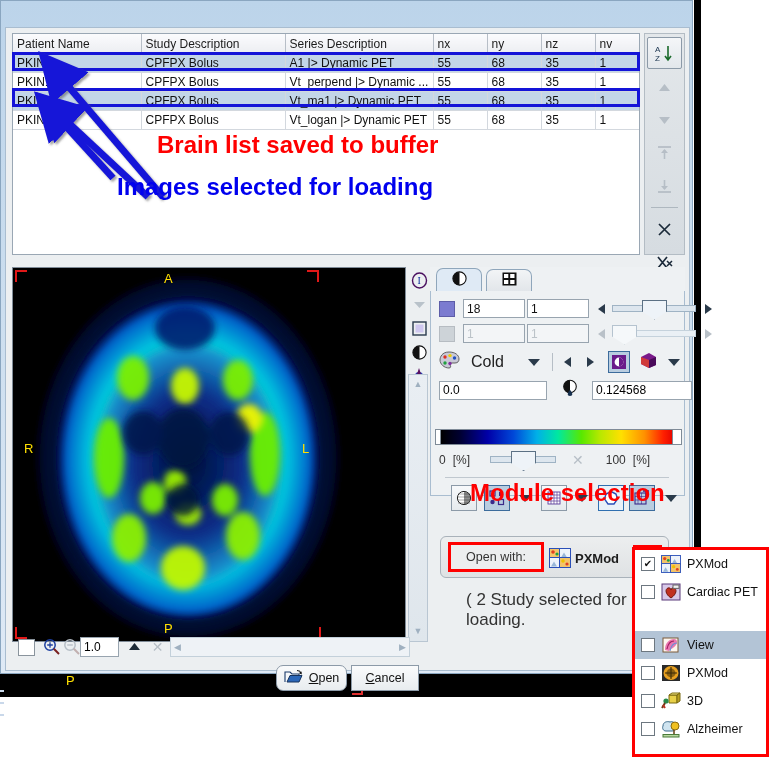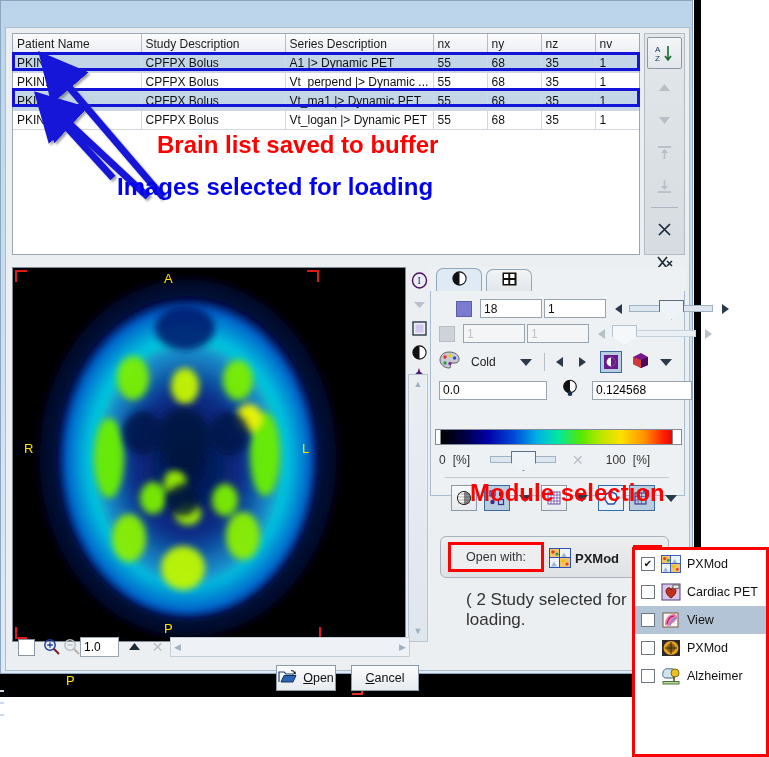--- a/index.html
+++ b/index.html
@@ -132,33 +132,33 @@
     background:linear-gradient(180deg,#eceeef,#dfe2e4);border:1px solid #a9b2ba;border-radius:6px;box-sizing:border-box;}
   #openwith{position:absolute;left:442px;top:514px;width:96px;height:30px;background:#eceeef;border:3px solid #ff0000;box-sizing:border-box;display:flex;align-items:center;justify-content:center;font-size:12.5px;color:#333;}
   #mod-icon{position:absolute;left:543px;top:520px;width:22px;height:20px;}
   #mod-label{position:absolute;left:569px;top:523px;font-size:13px;font-weight:bold;color:#1c1c1c;}
   #mod-caret{position:absolute;left:627px;top:517px;width:29px;height:26px;border:3px solid #ff0000;box-sizing:border-box;display:flex;align-items:center;justify-content:center;background:#e7eaec;}
   #study-note{position:absolute;left:460px;top:562px;font-size:17px;color:#333;}
 
   
   #menu{position:absolute;left:632px;top:547px;width:137px;height:210px;background:#fff;border:3px solid #ff0000;box-sizing:border-box;}
   .mi{height:28px;display:flex;align-items:center;gap:6px;padding-left:6px;box-sizing:border-box;font-size:12.5px;color:#111;}
-  .mi.hl{background:#b3c4d6;}
+  .mi.hl{background:#b3c4d6;margin-top:25px;}
   .mi-chk{width:12px;height:12px;border:1px solid #6d7780;background:#fff;display:flex;align-items:center;justify-content:center;font-size:10px;line-height:1;}
   .mi-ic{width:20px;height:18px;flex:0 0 20px;}
 
   
   #botbar{position:absolute;left:6px;top:604px;width:673px;height:34px;}
   #zoomchk{position:absolute;left:6px;top:7px;width:15px;height:15px;border:1px solid #8a949d;background:#fff;}
   .zic{position:absolute;top:5px;width:19px;height:19px;display:flex;align-items:center;justify-content:center;}
   #zoombox{position:absolute;left:68px;top:5px;width:39px;height:20px;border:1px solid #98a4af;background:#fff;display:flex;align-items:center;padding:0 3px;box-sizing:border-box;font-size:12px;}
   #hscroll{position:absolute;left:158px;top:5px;width:240px;height:20px;background:#eef2f6;border:1px solid #c3d0da;box-sizing:border-box;display:flex;align-items:center;justify-content:space-between;padding:0 3px;}
   .btn{position:absolute;height:26px;background:linear-gradient(180deg,#fafbfc,#e8ecef);border:1px solid #8c9aa8;
        display:flex;align-items:center;justify-content:center;gap:6px;font-size:12.5px;color:#111;box-sizing:border-box;}
-  #btn-open{left:270px;top:637px;width:60px;}
+  #btn-open{left:270px;top:637px;width:71px;border-radius:7px;}
   #btn-cancel{left:345px;top:637px;width:68px;}
   .u{text-decoration:underline;}
 </style>
 </head>
 <body>
 
 <div id="bg-app"></div>
 <div id="bg-black-right"></div>
 <div id="bg-black-strip"></div>
 <div id="bg-p-marker">P</div>
@@ -415,21 +415,21 @@
                 <rect x="8.2" y="2" width="4.3" height="4" fill="#fff"></rect>
                 <rect x="2" y="8" width="4.3" height="4" fill="#fff"></rect>
                 <rect x="8.2" y="8" width="4.3" height="4" fill="#fff"></rect>
               </svg>
           </span>
         </div>
       </div>
 
       <div id="ctrl-body">
 
-        <div class="rowline" style="left:25px;top:8px;">
+        <div class="rowline" style="left:8px;top:8px;">
           <div class="sqbtn"></div>
           <div class="numbox" style="width:62px;margin-left:8px">18</div>
           <div class="numbox" style="width:62px;margin-left:2px">1</div>
           <div class="tri tri-l" style="margin-left:9px"></div>
           <div style="position:relative;width:84px;height:18px;margin-left:7px">
             <div class="slider-track" style="position:absolute;top:5px;left:0;width:84px"></div>
             <div class="knob" style="left:30px;top:0"></div>
           </div>
           <div class="tri tri-r" style="margin-left:9px"></div>
         </div>
@@ -450,21 +450,21 @@
           <span>
             <svg width="21" height="19" viewBox="0 0 21 19">
                 <path d="M10 1 C3 1 1 6 1 9 c0 4 4 8 9 8 2 0 2-2 1-3 -1-1 0-2 2-2 h3 c3 0 4-2 4-4 C20 4 16 1 10 1 Z" fill="#c9c9d6" stroke="#555" stroke-width="0.9"></path>
                 <circle cx="6" cy="6" r="1.7" fill="#e03020"></circle>
                 <circle cx="11" cy="4.6" r="1.7" fill="#f0d000"></circle>
                 <circle cx="15.5" cy="7" r="1.7" fill="#2050c0"></circle>
                 <circle cx="6" cy="12" r="1.7" fill="#20a040"></circle>
                 <circle cx="11" cy="12.5" r="1.7" fill="#8030a0"></circle>
               </svg>
           </span>
-          <span style="margin-left:11px;font-size:12px;color:#222">Cold</span>
+          <span style="margin-left:11px;font-size:16px;color:#222">Cold</span>
           <div class="tri tri-d" style="margin-left:24px"></div>
           <div style="width:1px;height:18px;background:#b6bec6;margin-left:12px"></div>
           <div class="tri tri-l" style="margin-left:11px"></div>
           <div class="tri tri-r" style="margin-left:16px"></div>
           <div class="icobtn on" style="margin-left:14px;width:22px;height:22px">
             <svg width="14" height="14" viewBox="0 0 14 14">
                 <rect x="0" y="0" width="14" height="14" fill="#6a1a8a"></rect>
                 <circle cx="7" cy="7" r="4.4" fill="#fff"></circle>
                 <path d="M7 2.6 A4.4 4.4 0 0 1 7 11.4 Z" fill="#6a1a8a"></path>
               </svg>
@@ -700,20 +700,34 @@
       <svg width="20" height="18" viewBox="0 0 20 18">
           <rect x="1" y="1" width="18" height="16" fill="#2a2a2a"></rect>
           <ellipse cx="10" cy="9" rx="7.5" ry="7" fill="#e8a020"></ellipse>
           <ellipse cx="10" cy="9" rx="4.6" ry="4.4" fill="#8a6010"></ellipse>
           <path d="M10 3 v12 M4 9 h12" stroke="#3a2a08" stroke-width="1.1"></path>
         </svg>
     </span>
     <span>PXMod</span>
   </div>
 
+  <div class="mi">
+    <span class="mi-chk"></span>
+    <span class="mi-ic">
+      <svg width="20" height="18" viewBox="0 0 20 18">
+          <polygon points="8,3 16,3 16,11 8,11" fill="#e8d048" stroke="#7a6a10"></polygon>
+          <polygon points="8,3 11,1 19,1 16,3" fill="#f4e680" stroke="#7a6a10"></polygon>
+          <polygon points="16,3 19,1 19,9 16,11" fill="#b8a020" stroke="#7a6a10"></polygon>
+          <circle cx="5" cy="9" r="2.6" fill="#2a8a4a"></circle>
+          <path d="M4 11 L1 16" stroke="#6a3a1a" stroke-width="2"></path>
+          <path d="M2 13 L4 16" stroke="#c03020" stroke-width="2"></path>
+        </svg>
+    </span>
+    <span>3D</span>
+  </div>
 
   <div class="mi">
     <span class="mi-chk"></span>
     <span class="mi-ic">
       <svg width="20" height="18" viewBox="0 0 20 18">
           <path d="M2 6 C2 2 6 1 9 2 C12 1 15 3 14 6 C16 8 14 11 11 11 L5 11 C2 11 1 8 2 6 Z" fill="#cfe4f0" stroke="#3a6a8a"></path>
           <circle cx="14" cy="6" r="4" fill="#f0c020" stroke="#8a6a10"></circle>
           <path d="M13 10 v5" stroke="#6a4a20" stroke-width="1.6"></path>
           <rect x="2" y="14.5" width="16" height="2.5" fill="#b8d8a0" stroke="#4a7a3a"></rect>
         </svg>

